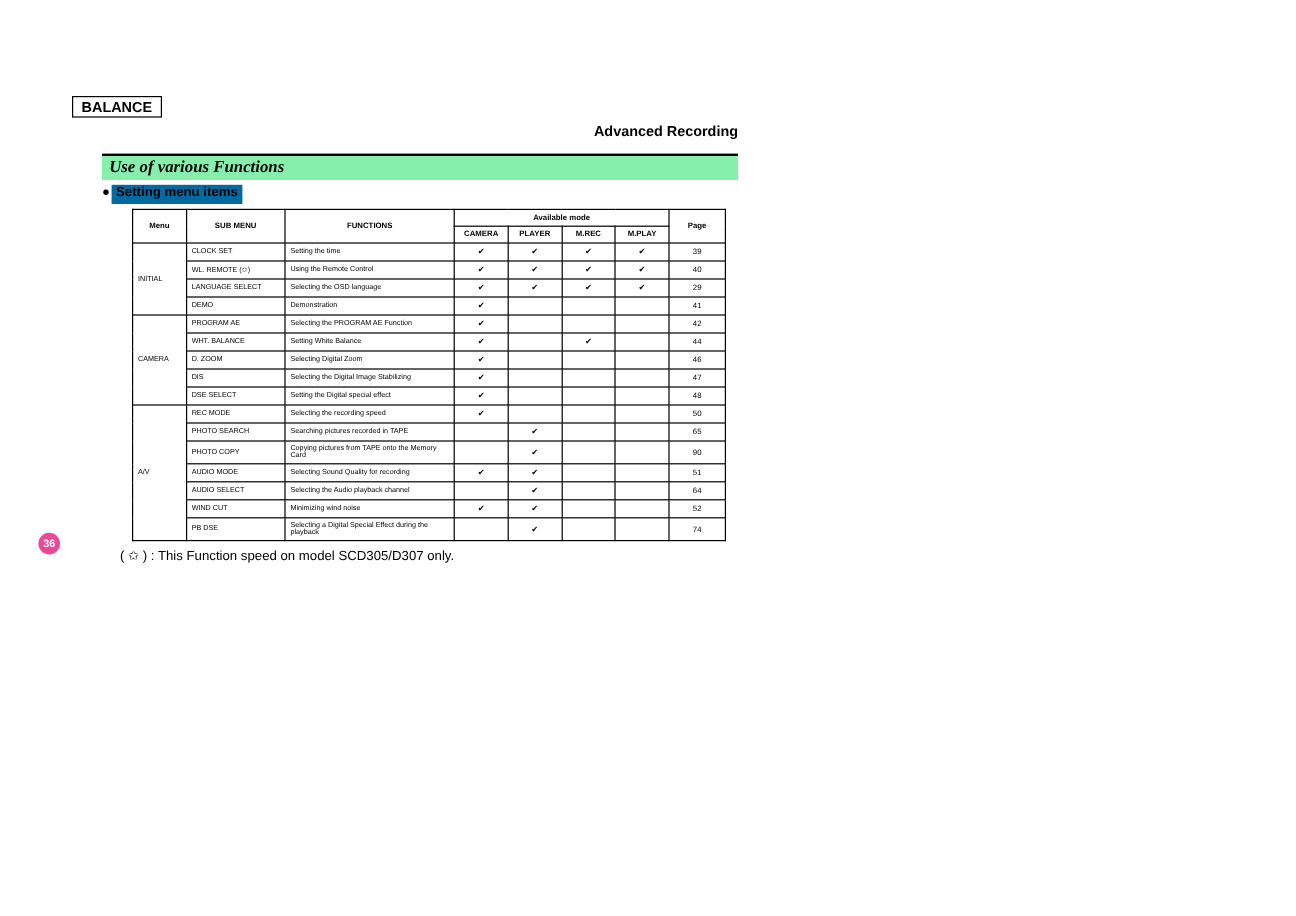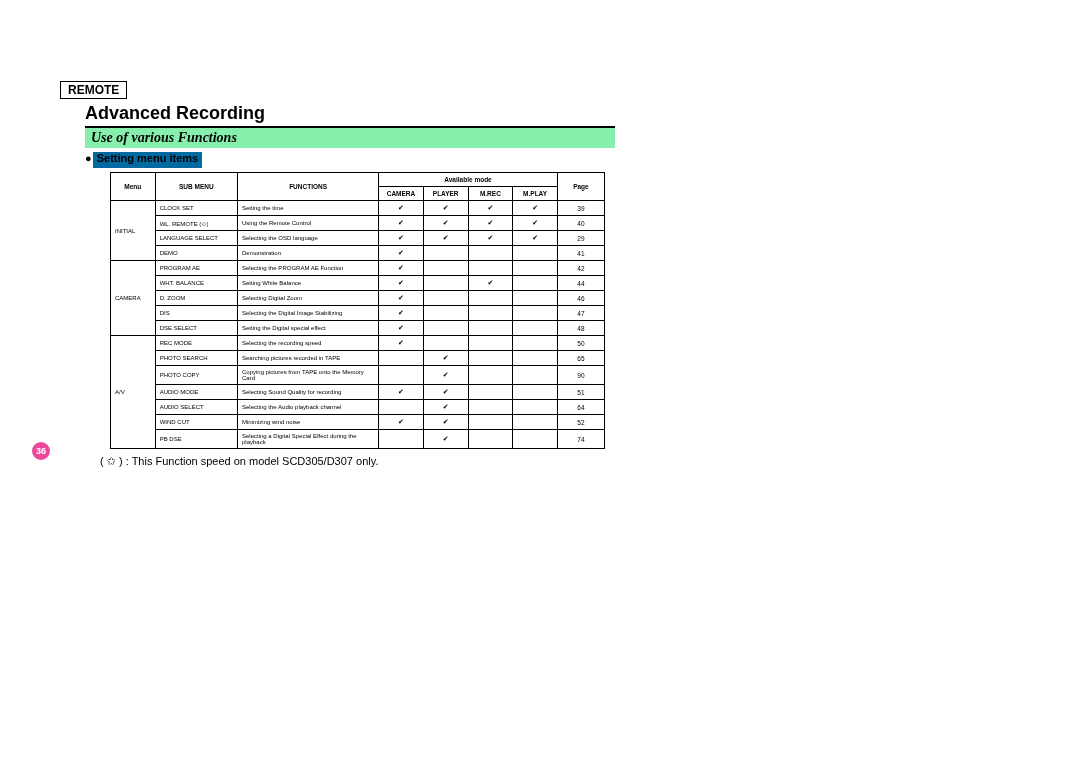--- a/index.html
+++ b/index.html
@@ -21,26 +21,27 @@
   }
   .lang-box {
     border: 1.5px solid #000;
     display: inline-block;
     padding: 1px 7px;
     font-weight: bold;
     font-size: 12px;
     margin-bottom: 4px;
   }
   .title {
-    font-size: 18px;
+    font-size: 12px;
     font-weight: bold;
     border-bottom: 2px solid #000;
-    padding-bottom: 2px;
+    padding-bottom: 12px;
     margin: 0 0 0 25px;
     width: 530px;
+    text-align: right;
   }
   .subtitle-bar {
     background: #86efac;
     font-style: italic;
     font-family: "Times New Roman", Times, serif;
     font-weight: bold;
     font-size: 14px;
     padding: 2px 6px;
     margin-left: 25px;
     width: 518px;
@@ -107,21 +108,21 @@
     line-height:18px;
     text-align:center;
   }
   .page-wrap { position:relative; }
 </style>
 </head>
 <body>
 
 <div class="page">
   <div class="page-wrap">
-    <div class="lang-box">REMOTE</div>
+    <div class="lang-box">BALANCE</div>
     <div class="title">Advanced Recording</div>
     <div class="subtitle-bar">Use of various Functions</div>
     <div class="section-head"><span class="tag">Setting menu items</span></div>
 
     <div class="tbl-wrap">
       <table class="grid" id="menu-table">
         <colgroup>
           <col class="c-menu">
             <col class="c-sub">
             <col class="c-func">

